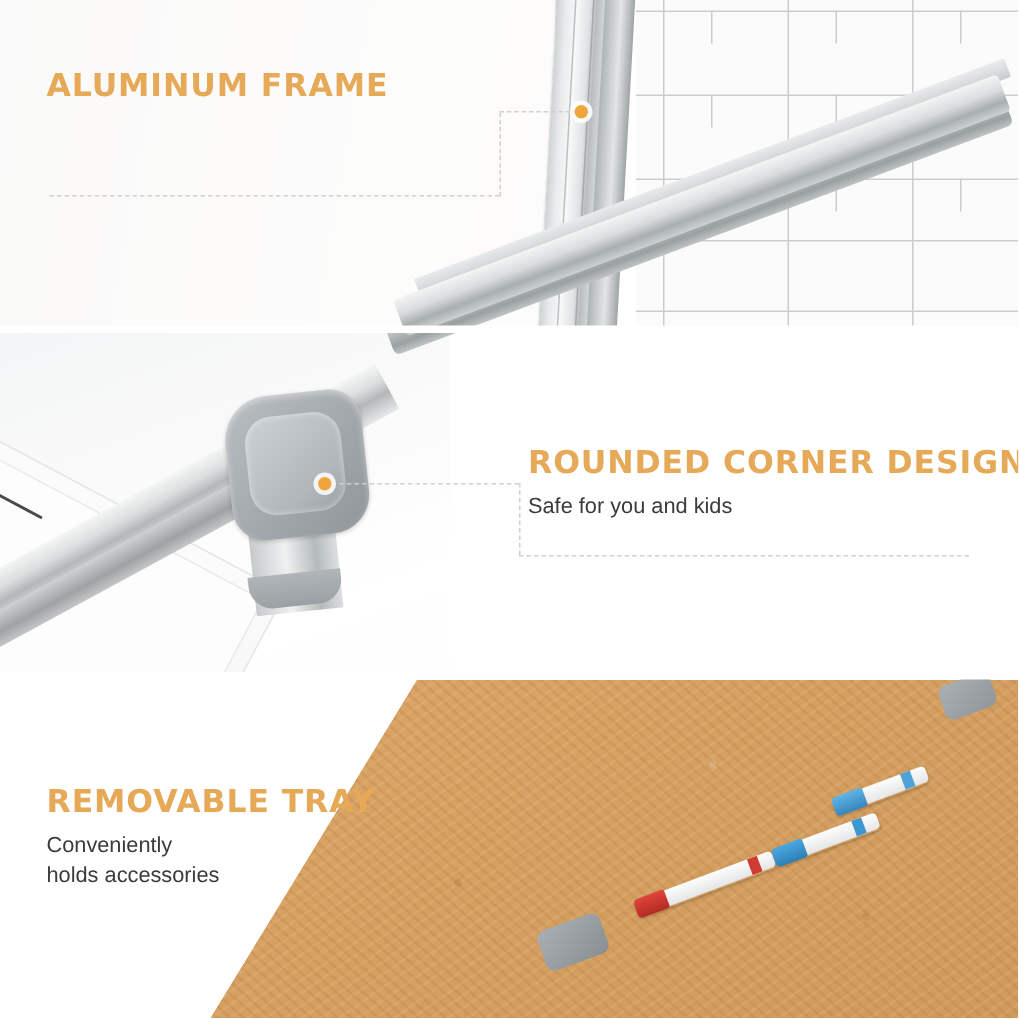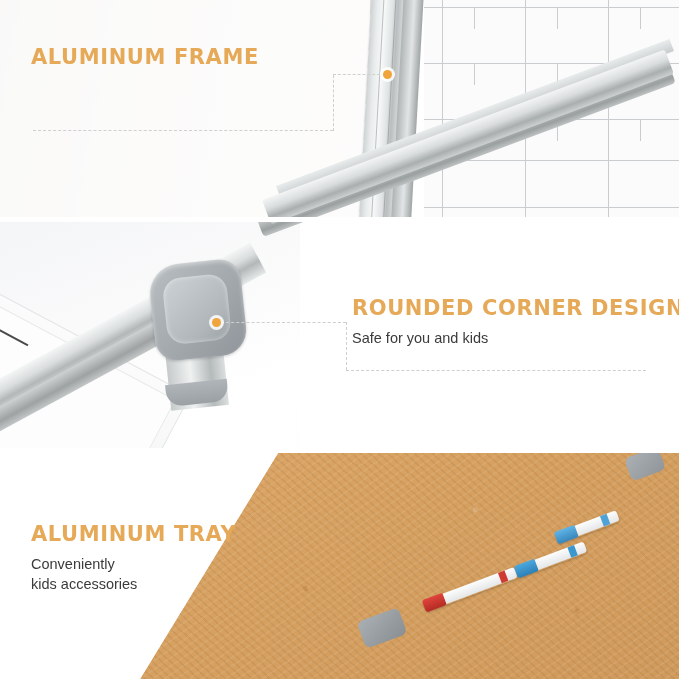--- a/index.html
+++ b/index.html
@@ -455,18 +455,18 @@
       <div class="body"></div>
       <div class="band"></div>
   </div>
   <div class="marker m-blue2">
     <div class="cap"></div>
       <div class="body"></div>
       <div class="band"></div>
   </div>
 
   <div class="callout c3">
-    <div class="title">ALUMINUM TRAY</div>
+    <div class="title">REMOVABLE TRAY</div>
     <div class="subtitle">Conveniently
-kids accessories</div>
+holds accessories</div>
   </div>
 
 </div>
 
 </body></html>

